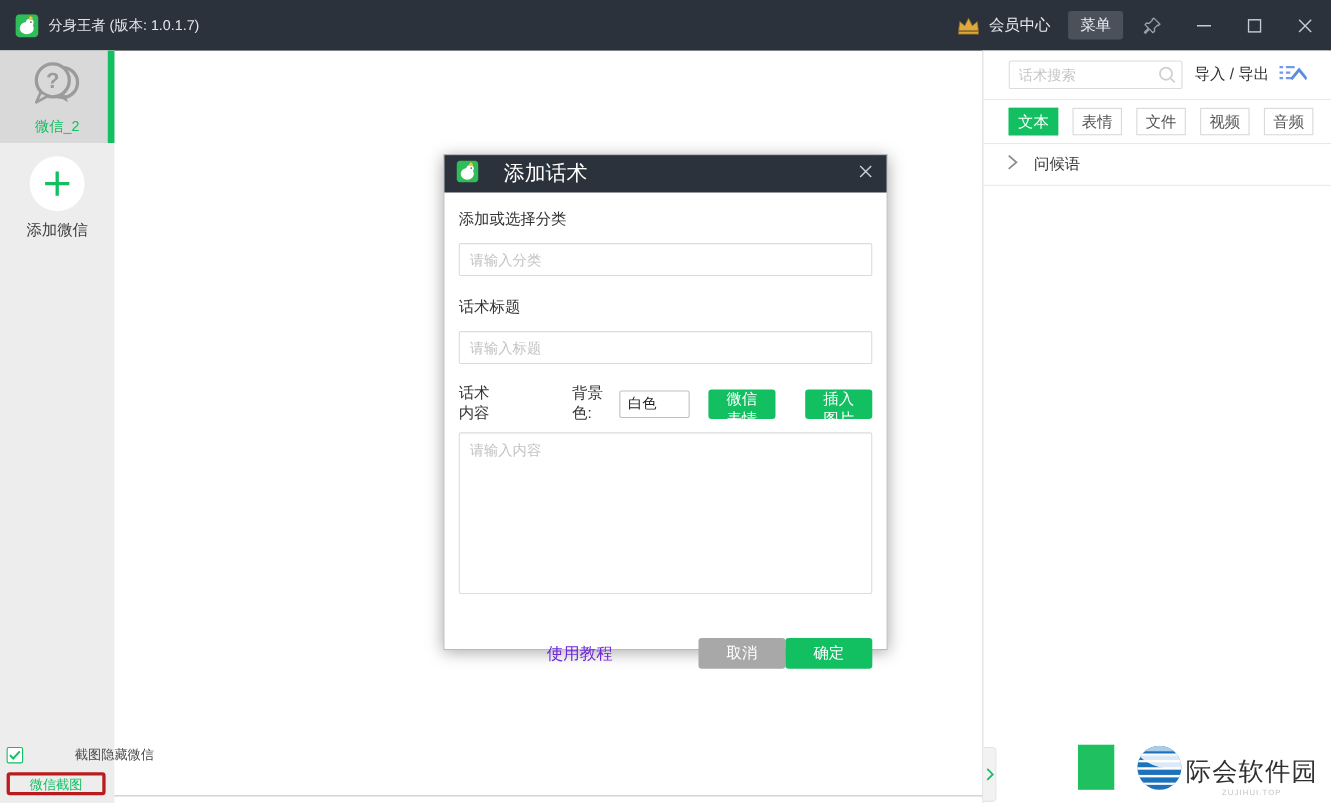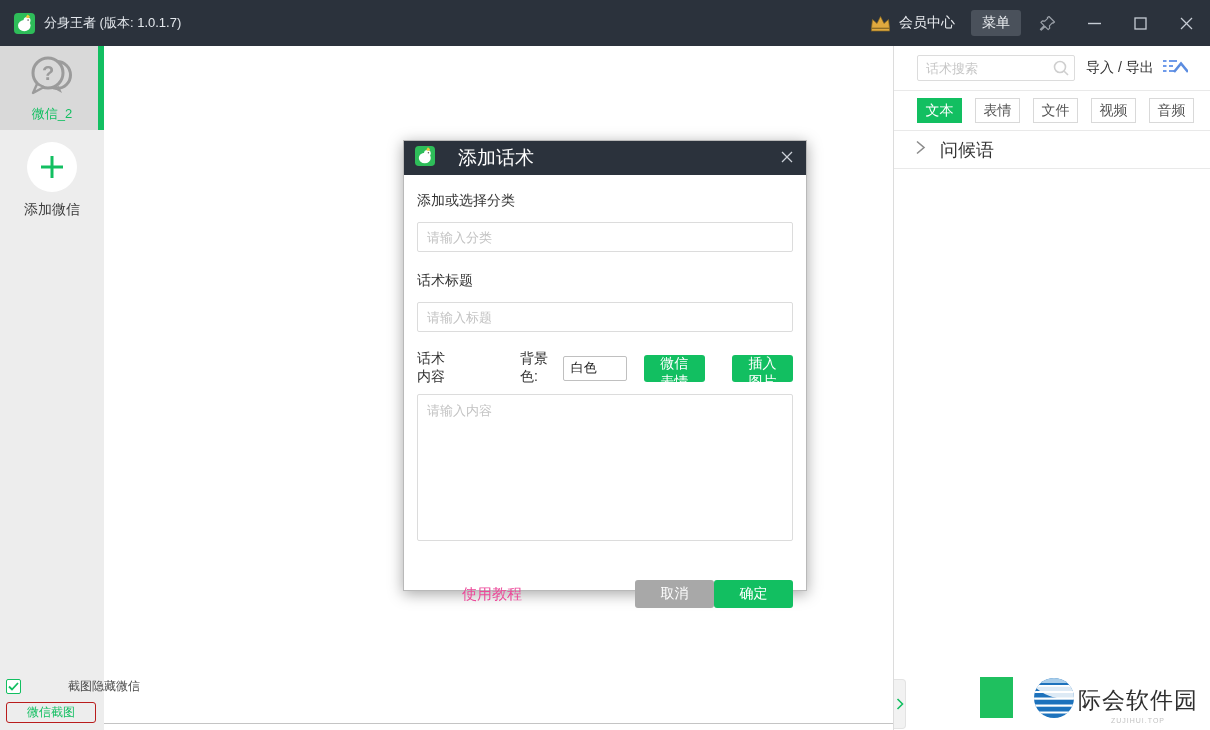--- a/index.html
+++ b/index.html
@@ -45,21 +45,21 @@
   }
   .add-label { color:#3d3d3d; font-size:14px; margin-top:9px; }
   .sidebar-bottom { position:absolute; left:6px; bottom:7px; width:92px; }
   .chk-row { display:flex; align-items:center; cursor:pointer;gap:44px; }
   .chk-box {
     width:15px; height:15px; border:1px solid #12bf61; border-radius:2px; background:#fff;
     display:flex; align-items:center; justify-content:center; flex:none;
   }
   .chk-label { font-size:12px; color:#4a4a4a; margin-left:3px; white-space:nowrap; }
   .shot-btn {
-    margin-top:7px; width:90px; height:21px; border:1px solid #b91c1c; border-radius:3px;
+    margin-top:7px; width:90px; height:21px; border:3px solid #b91c1c; border-radius:3px;
     background:transparent; color:#12bf61; font-size:12px; cursor:pointer;
     font-family:inherit;
   }
   
   .right-panel {
     position:absolute; left:893px; right:0; top:46px; bottom:0;
     background:#fff; border-left:1px solid #dcdcdc;
   }
   .rp-search-row { display:flex; align-items:center; padding:9px 14px 0 23px; }
   .search-box { position:relative; width:158px; height:26px; flex:none; }
@@ -76,21 +76,21 @@
   .rp-tab {
     width:45px; height:25px; line-height:23px; text-align:center; font-size:14px;
     border:1px solid #d9d9d9; color:#555; background:#fff; cursor:pointer;
   }
   .rp-tab.active { background:#12bf61; border-color:#12bf61; color:#fff; }
   .rp-tabs-divider { height:1px; background:#e9e9e9; margin-top:7px; }
   .group-row {
     height:38px; display:flex; align-items:center; padding-left:19px;
     border-bottom:1px solid #e9e9e9; cursor:pointer;
   }
-  .group-label { font-size:18px; color:#333; margin-left:13px; }
+  .group-label { font-size:14px; color:#333; margin-left:13px; }
   .collapse-handle {
     position:absolute; left:0; bottom:1px; width:12px; height:50px;
     background:#f2f2f2; border:1px solid #e3e3e3; border-left:none; border-radius:0 4px 4px 0;
     display:flex; align-items:center; justify-content:center; cursor:pointer;
   }
   
   .wm-square { position:absolute; left:980px; top:677px; width:33px; height:41px; background:#1fc05f; }
   .watermark { position:absolute; left:1032px; top:676px; display:flex; align-items:flex-end; }
   .wm-text { margin-left:2px; }
   .wm-name { font-size:23px; color:#2f2f2f; letter-spacing:1px; white-space:nowrap; }
@@ -124,21 +124,21 @@
     color:#fff; font-size:14px; cursor:pointer; font-family:inherit;
   }
   .emoji-btn { margin-left:17px; }
   .img-btn { margin-left:27px; }
   .dlg-textarea {
     width:100%; height:147px; border:1px solid #dcdcdc; border-radius:2px;
     font-size:13px; color:#333; padding:7px 9px; outline:none; resize:none;
     margin-top:8px; font-family:inherit;
   }
   .dlg-footer { display:flex; align-items:center; margin-top:35px; }
-  .tutorial-link { margin-left:45px; color:#ec4899; font-size:15px; cursor:pointer; text-decoration:none; }
+  .tutorial-link { margin-left:80px; color:#6d28d9; font-size:15px; cursor:pointer; text-decoration:none; }
   .dlg-footer .spacer { flex:1; }
   .cancel-btn {
     width:79px; height:28px; border:none; border-radius:3px; background:#a8a8a8;
     color:#fff; font-size:14px; cursor:pointer; font-family:inherit;
   }
   .confirm-btn {
     width:79px; height:28px; border:none; border-radius:3px; background:#12bf61;
     color:#fff; font-size:14px; cursor:pointer; margin-left:0; font-family:inherit;
   }
 </style>

